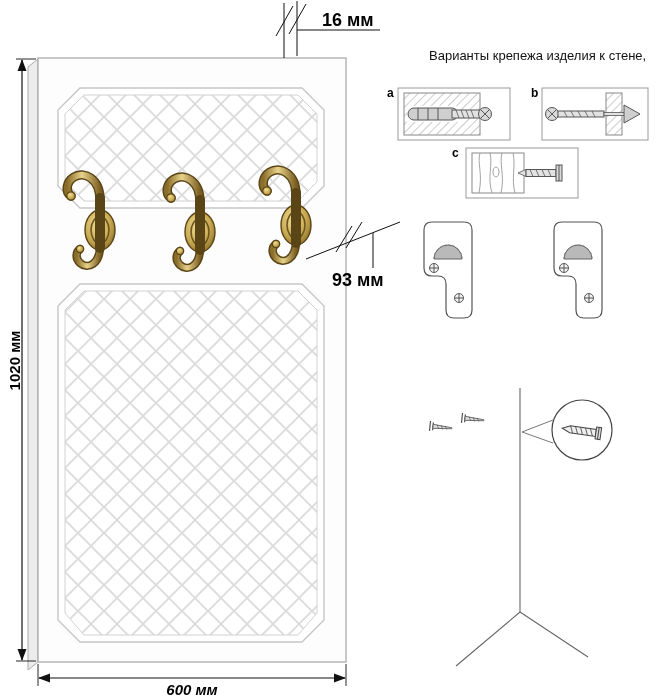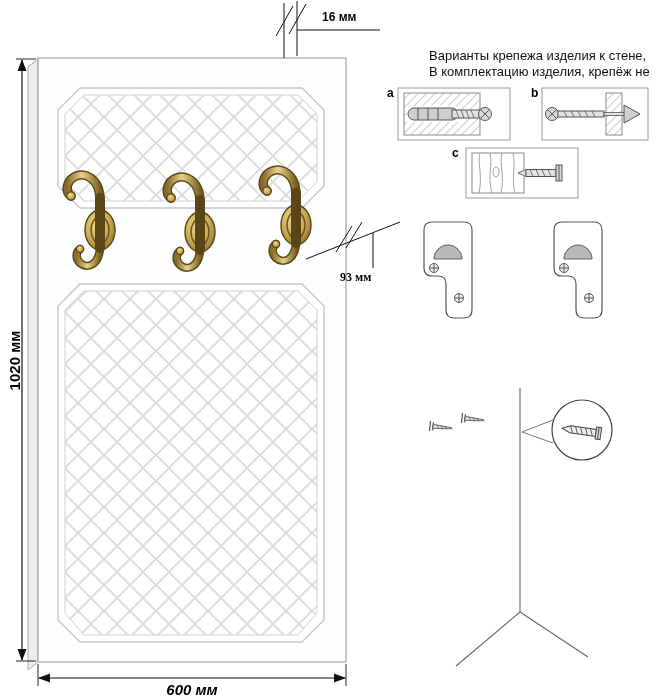--- a/index.html
+++ b/index.html
@@ -1,20 +1,20 @@
 <!DOCTYPE html>
 <html><head>
 <meta charset="utf-8">
 <style>
   html,body { margin:0; padding:0; background:#fff; }
   body { width:660px; height:700px; font-family:"Liberation Sans","DejaVu Sans",sans-serif; color:#000; }
   .stage { position:relative; width:660px; height:700px; overflow:hidden; background:#fff; }
   .abs { position:absolute; }
   .dim { font-weight:bold; font-size:15px; white-space:nowrap; }
-  .dim-small { font-weight:bold; font-size:12px; white-space:nowrap; }
+  .dim-small { font-weight:bold; font-size:18px; white-space:nowrap; }
   .note { font-size:13px; line-height:16px; color:#111;margin-top:36px; }
   .note div { white-space:nowrap; }
   .flabel { font-weight:bold; font-size:12px; }
   svg { display:block; }
 </style>
 </head>
 <body>
 
 <div class="stage">
 
@@ -178,24 +178,23 @@
       </g>
     </g>
   </svg>
 
   <div class="abs dim" style="left:-31px;top:352px;width:90px;text-align:center;transform:rotate(-90deg);">1020 мм</div>
 
   <div class="abs dim" style="left:117px;top:681px;width:150px;text-align:center;font-style:italic;">600 мм</div>
 
   <div class="abs dim-small" style="left:322px;top:10px;">16 мм</div>
 
-  <div class="abs dim-small" style="left:340px;top:270px;font-family:Liberation Serif, serif;">93 мм</div>
+  <div class="abs dim-small" style="left:332px;top:270px;">93 мм</div>
 
   <div class="abs note" style="left:429px;top:12px;width:230px;">
     <div>Варианты крепежа изделия к стене,</div>
-    <div>В комплектацию изделия, крепёж не</div>
   </div>
 
   <div class="abs flabel" style="left:387px;top:86px;">a</div>
   <div class="abs flabel" style="left:531px;top:86px;">b</div>
   <div class="abs flabel" style="left:452px;top:146px;">c</div>
 
 </div>
 
 </body></html>

